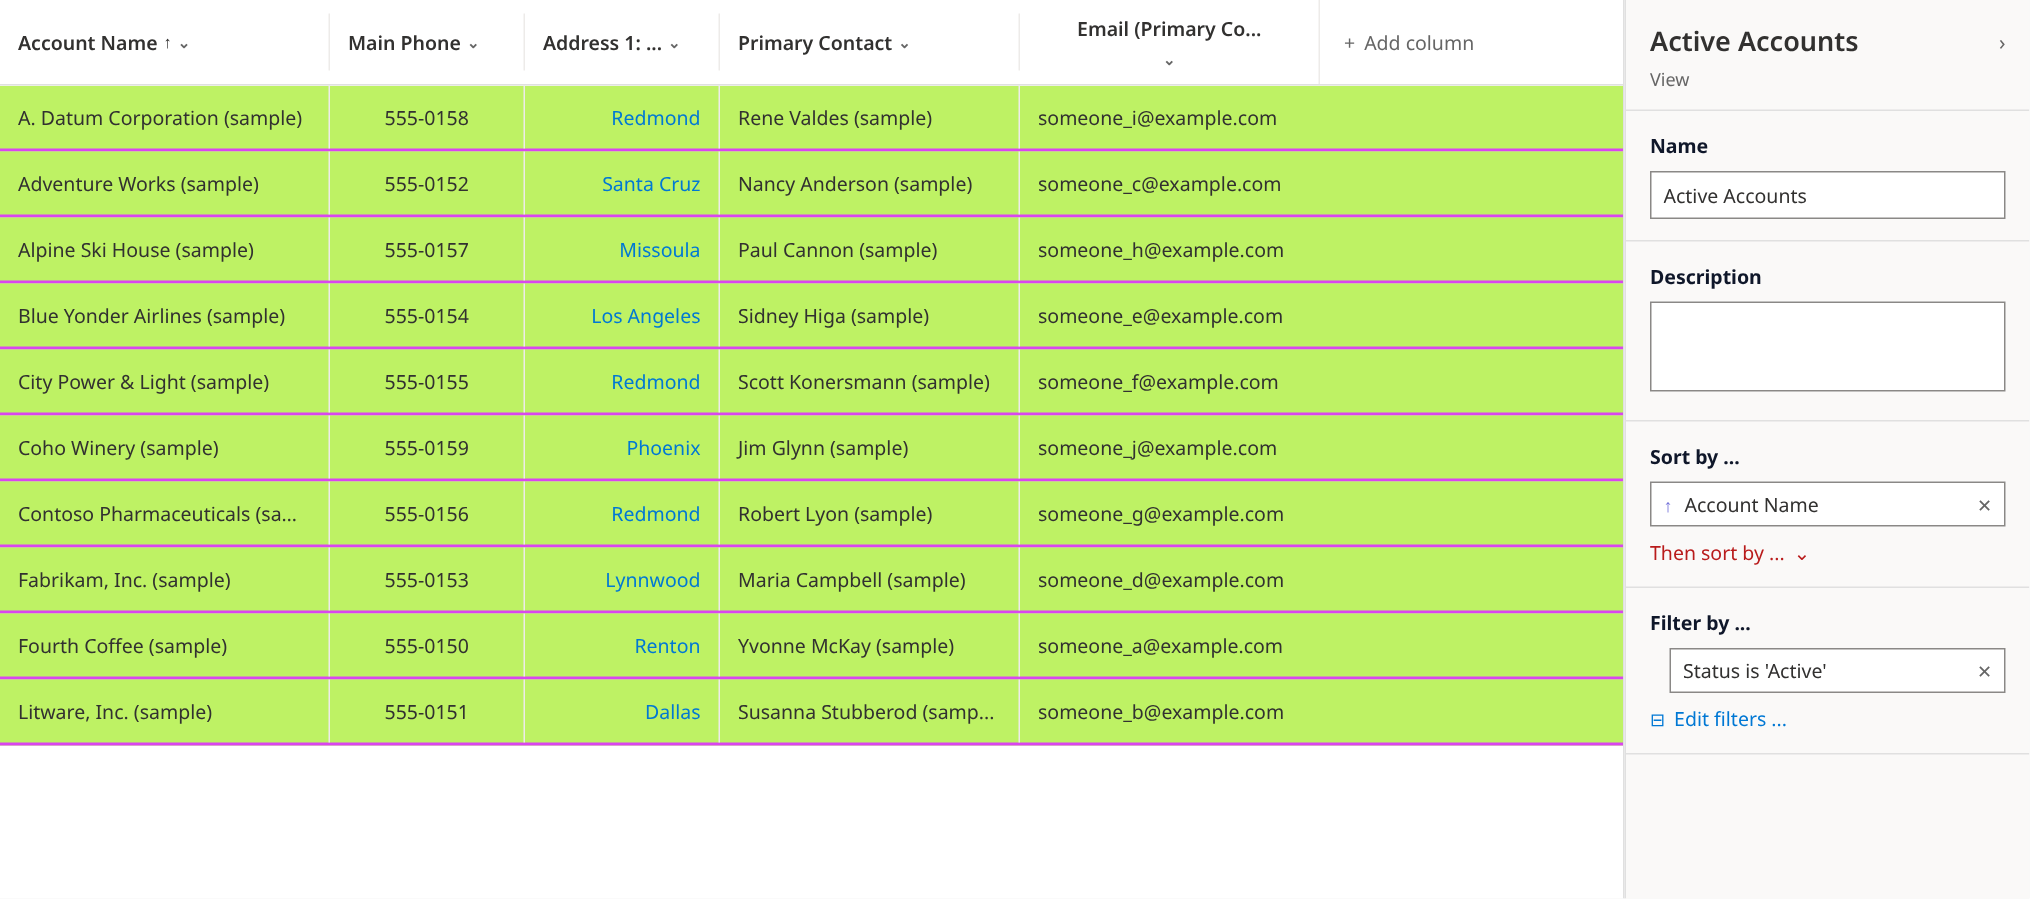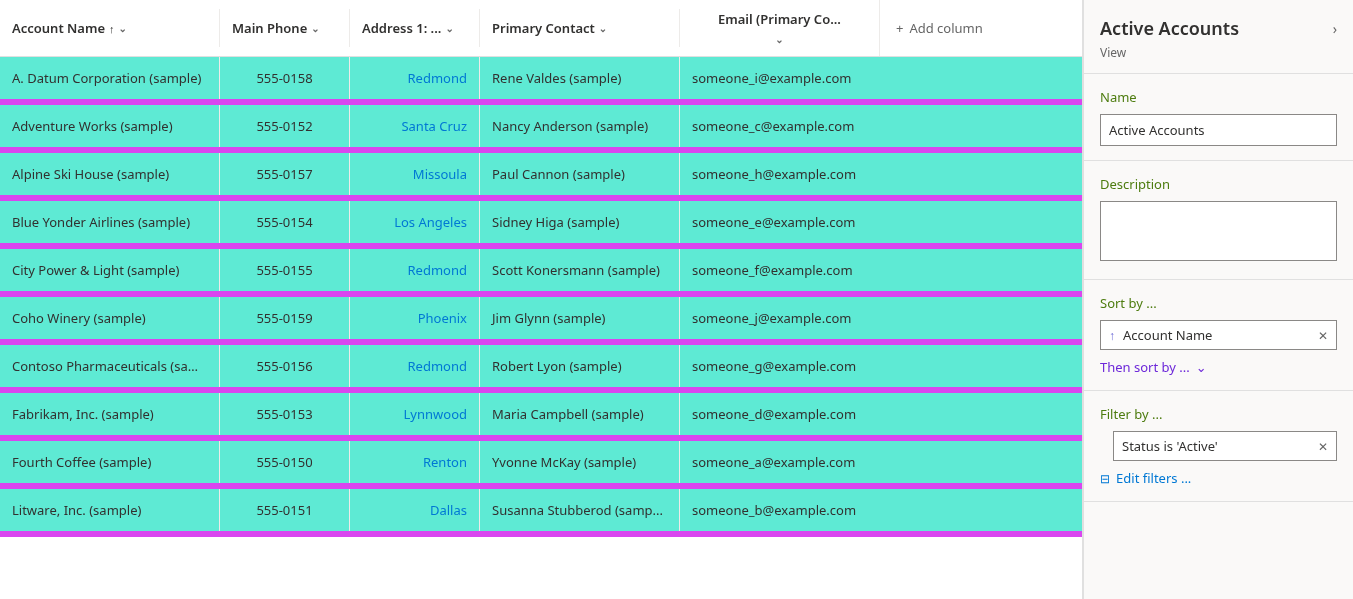--- a/index.html
+++ b/index.html
@@ -72,22 +72,22 @@
     }
 
     .table-body {
       overflow-y: auto;
       flex: 1;
     }
 
     .table-row {
       display: flex;
       align-items: center;
-      border-bottom: 6px solid #d946ef;
-      background: #5eead4;
+      border-bottom: 2px solid #d946ef;
+      background: #bef264;
     }
 
     .table-cell {
       padding: 12px 12px;
       font-size: 13px;
       color: #323130;
       overflow: hidden;
       text-overflow: ellipsis;
       white-space: nowrap;
       border-right: 1px solid #edebe9;
@@ -137,22 +137,22 @@
       margin: 0 0;
     }
 
     .panel-section {
       padding: 14px 16px;
       border-bottom: 1px solid #e0e0e0;
     }
 
     .panel-label {
       font-size: 13px;
-      font-weight: 400;
-      color: #4d7c0f;
+      font-weight: 700;
+      color: #0f172a;
       margin-bottom: 8px;
     }
 
     .panel-input {
       width: 100%;
       border: 1px solid #8a8886;
       padding: 6px 8px;
       font-size: 13px;
       font-family: inherit;
       color: #323130;
@@ -198,21 +198,21 @@
       color: #666;
       font-size: 12px;
       cursor: pointer;
     }
 
     .then-sort-row {
       display: flex;
       align-items: flex-end;
       gap: 6px;
       font-size: 13px;
-      color: #6d28d9;
+      color: #b91c1c;
       cursor: pointer;
     }
 
     .filter-tag {
       display: flex;
       align-items: center;
       border: 1px solid #8a8886;
       background: #fff;
       padding: 5px 8px;
       gap: 8px;

